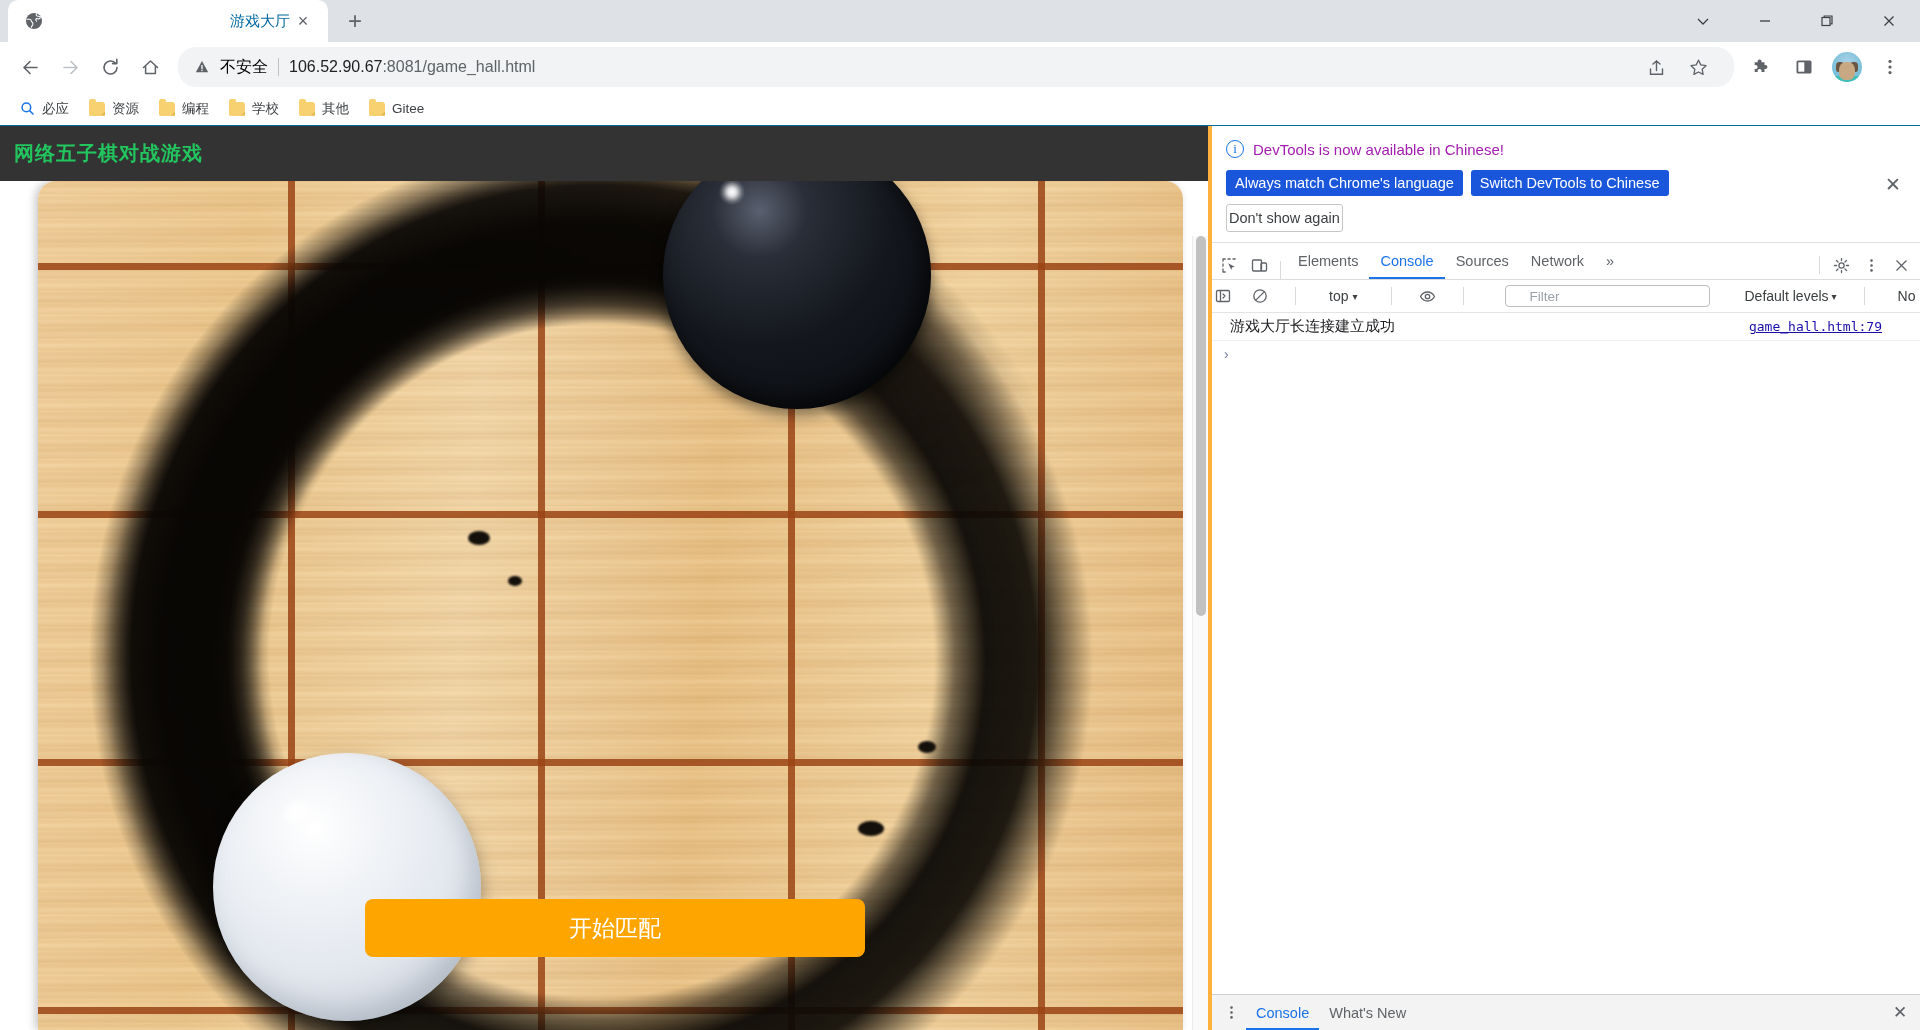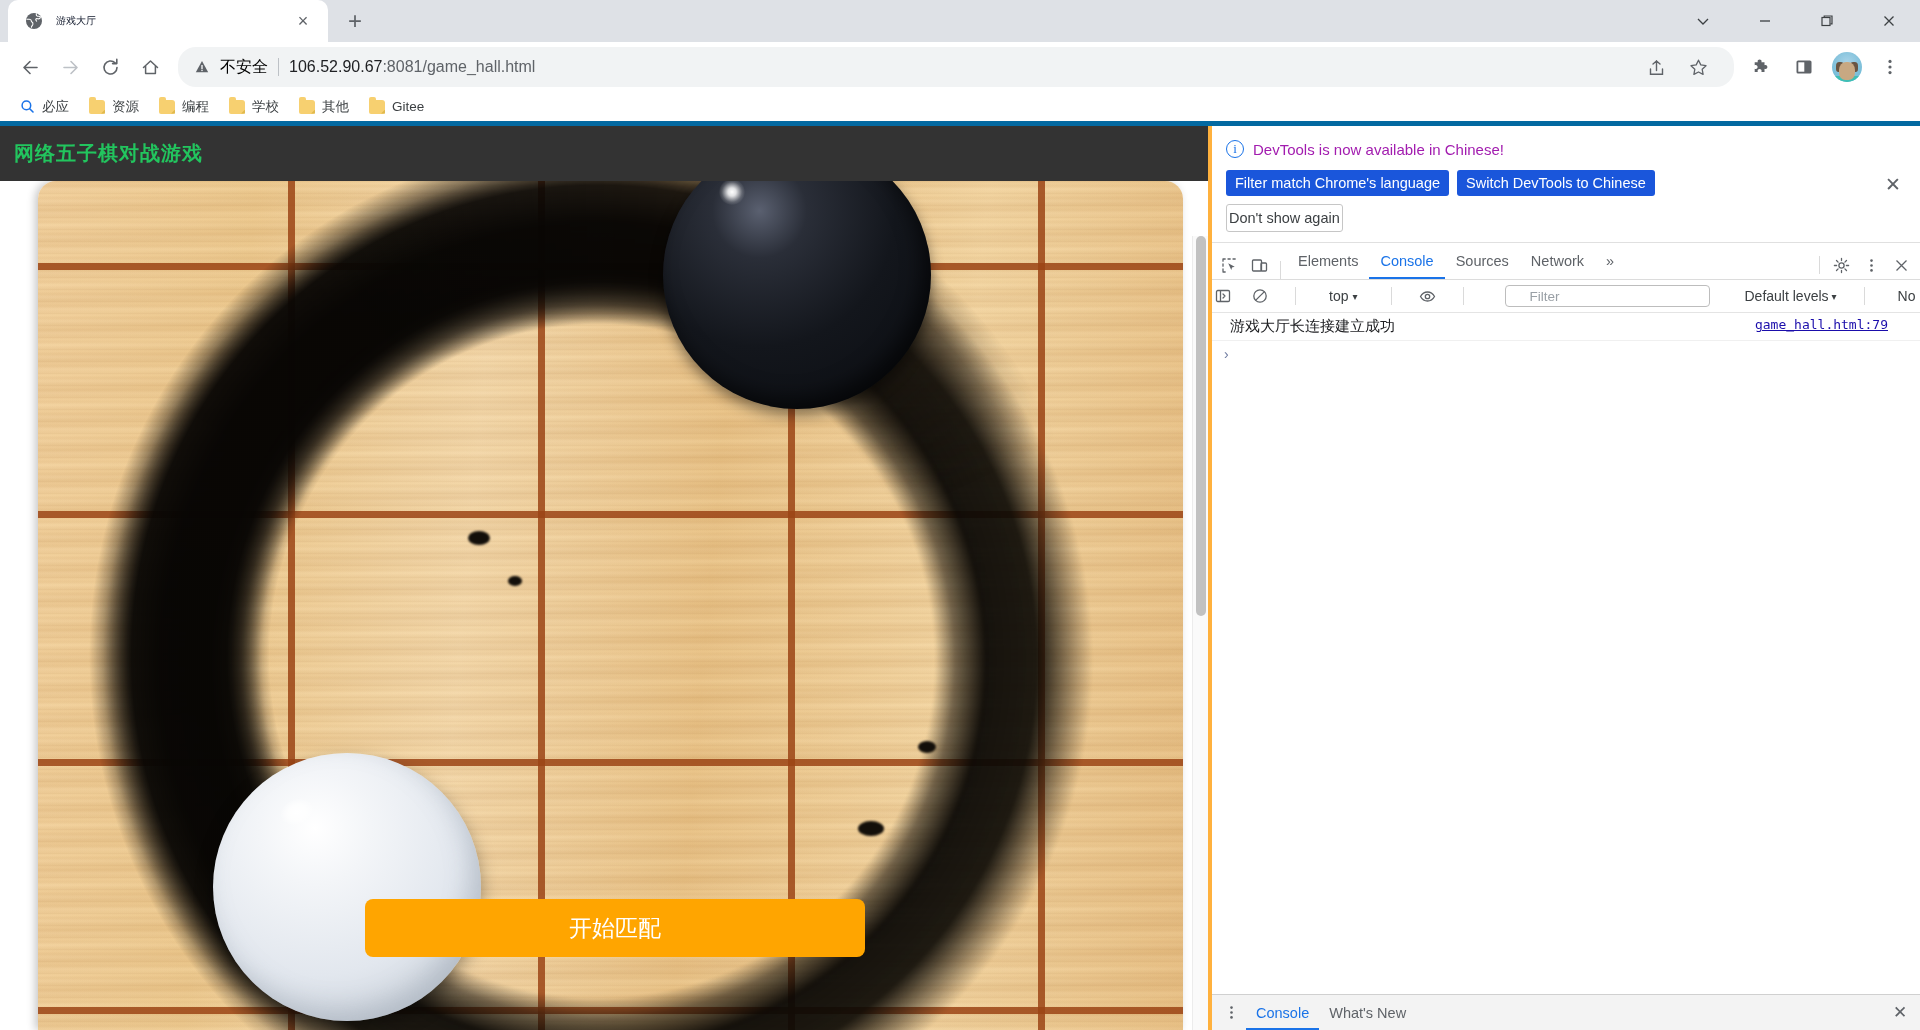--- a/index.html
+++ b/index.html
@@ -20,22 +20,22 @@
   .tab {
     width: 320px; height: 42px; background: #fff;
     border-radius: 10px 10px 0 0; display: flex; align-items: center;
     padding: 0 12px 0 16px; margin-left: 8px; position: relative;
   }
   .tab-favicon {
     width: 20px; height: 20px; flex: none; margin-right: 12px;
     display: flex; align-items: center; justify-content: center;
   }
   .tab-title {
-    flex: 1; font-size: 10px; color: #0f172a; white-space: nowrap;
-    overflow: hidden; text-overflow: ellipsis;
+    flex: 1; font-size: 15px; color: #0369a1; white-space: nowrap;
+    overflow: hidden; text-overflow: ellipsis; text-align: right;
   }
   .tab-close {
     width: 26px; height: 26px; flex: none; display: flex;
     align-items: center; justify-content: center; border-radius: 50%;
     color: #5f6368; font-size: 18px; line-height: 1;
   }
   .newtab {
     width: 34px; height: 34px; margin-left: 10px; margin-bottom: 4px;
     display: flex; align-items: center; justify-content: center;
     color: #5f6368; font-size: 24px; border-radius: 50%; font-weight: 300;
@@ -81,21 +81,21 @@
     box-shadow: -7px -4px 0 -4px #6a5542, 7px -4px 0 -4px #6a5542;
   }
   .avatar::before{
     content:""; position:absolute; bottom:0; left:0; right:0; height:6px;
     background:#3fbfb5;
   }
 
   .bookmarks {
     height: 34px; background: #fff; display: flex; align-items: center;
     padding: 0 12px; gap: 4px; flex: none;
-    border-bottom: 5px solid #0369a1;
+    border-bottom: 1px solid #0369a1;
   }
   .bm {
     display: flex; align-items: center; gap: 7px; padding: 4px 8px;
     border-radius: 4px; font-size: 13.5px; color: #3c4043; white-space: nowrap;
   }
   .bm-folder {
     width: 16px; height: 14px; flex: none; position: relative;
     background: #f7d070; border-radius: 1px 3px 2px 2px;
   }
   .bm-folder::before {
@@ -292,21 +292,21 @@
   }
   .filter-input::placeholder { color: #9aa0a6; }
   .levels-select {
     display: flex; align-items: center; gap: 3px; font-size: 14px; color: #3c4043;
     cursor: pointer; white-space: nowrap;
   }
   .no-issues { font-size: 14px; color: #3c4043; white-space: nowrap; padding: 0 6px; cursor: pointer; }
 
   .dt-console-body { flex: 1; overflow: hidden; position: relative; background: #fff; }
   .console-msg {
-    display: flex; align-items: flex-start; padding: 4px 14px 4px 20px;
+    display: flex; align-items: center; padding: 4px 20px 4px 20px;
     font-family: "DejaVu Sans Mono", "Liberation Mono", monospace; font-size: 13px;
     border-bottom: 1px solid #f0f0f0;
   }
   .console-msg .txt { font-family: "Liberation Sans", sans-serif; font-size: 15px; color: #202124; }
   .console-msg .src {
     margin-left: auto; color: #1a0dab; text-decoration: underline;
     font-family: "DejaVu Sans Mono", monospace; font-size: 13px; padding-right: 18px; cursor: pointer;
   }
   .console-prompt {
     display: flex; align-items: center; padding: 5px 10px 5px 14px;
@@ -516,21 +516,21 @@
 
     <div class="devtools">
       <div class="dt-resize"></div>
 
       <div class="dt-banner">
         <div class="dt-banner-row1">
           <span class="dt-info-icon">i</span>
           <span class="dt-banner-text">DevTools is now available in Chinese!</span>
         </div>
         <div class="dt-banner-row2">
-          <button class="btn-blue">Filter match Chrome's language</button>
+          <button class="btn-blue">Always match Chrome's language</button>
           <button class="btn-blue">Switch DevTools to Chinese</button>
         </div>
         <button class="btn-plain">Don't show again</button>
         <span class="dt-banner-close">✕</span>
       </div>
 
       <div class="dt-tabbar">
         <div class="dt-ticon">
           <svg width="17" height="17" viewBox="0 0 17 17">
             <path d="M2 2h3M7 2h3M12 2h3M2 2v3M2 7v3M2 12v3M2 15h3" stroke="#5f6368" stroke-width="1.3" stroke-linecap="round" stroke-dasharray="2.2 2.4"></path>

